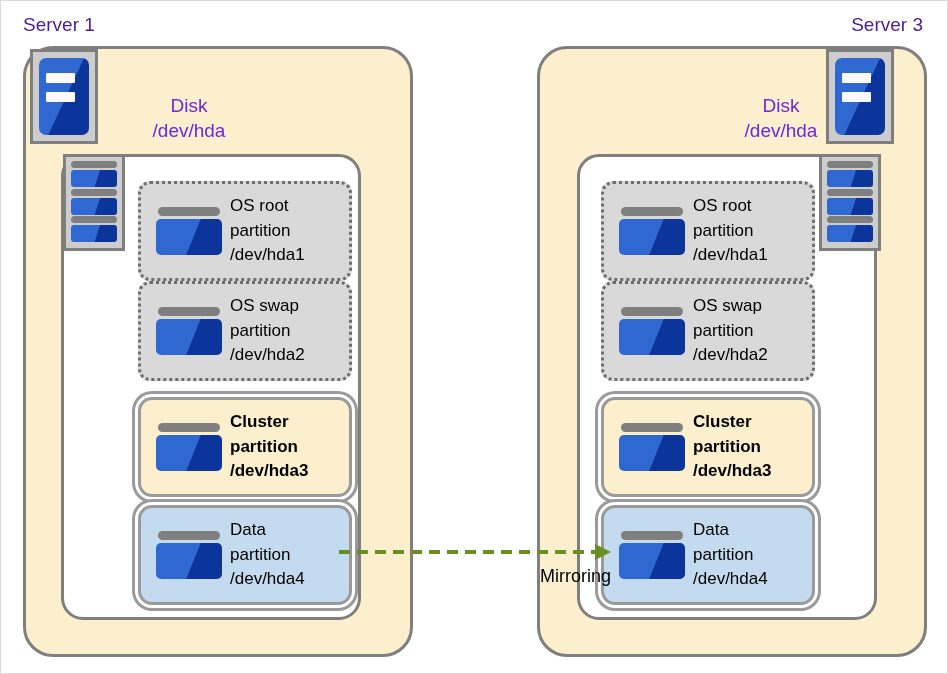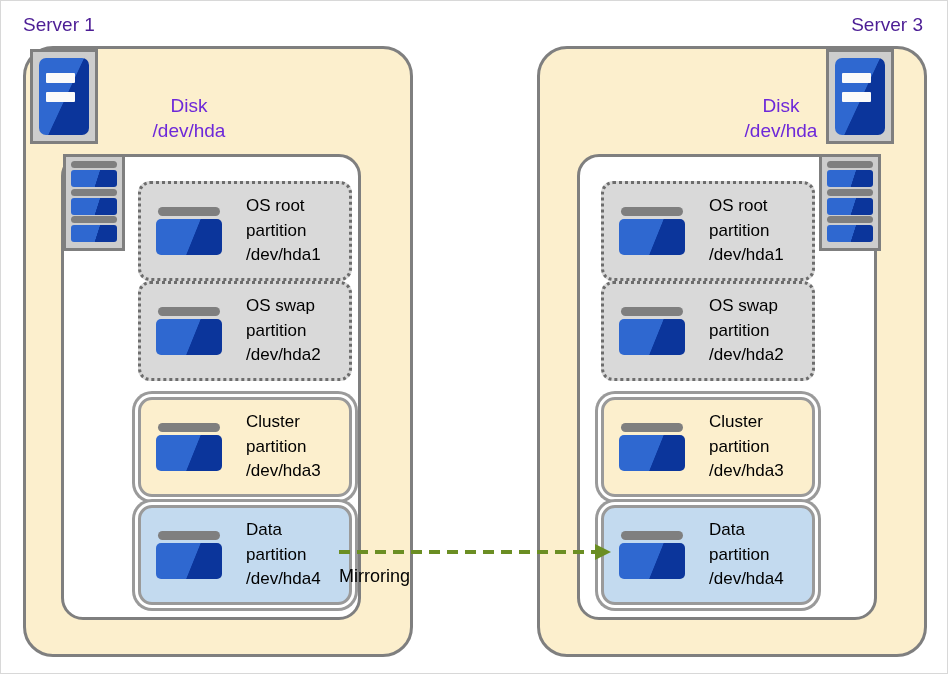--- a/index.html
+++ b/index.html
@@ -154,20 +154,21 @@
   .partition.os {
     background: #d9d9d9;
     border: 3px dotted #6d6d6d;
     border-radius: 12px;
   }
   .partition.cluster {
     background: #fcefcd;
     border: 3px solid #9a9a9a;
     border-radius: 14px;
     box-shadow: 0 0 0 3px #ffffff, 0 0 0 6px #9a9a9a;
+    font-weight: bold;
   }
   .partition.data {
     background: #c3daef;
     border: 3px solid #9a9a9a;
     border-radius: 14px;
     box-shadow: 0 0 0 3px #ffffff, 0 0 0 6px #9a9a9a;
   }
   .part-icon {
     position: relative;
     width: 66px;
@@ -183,21 +184,21 @@
     border-radius: 5px;
   }
   .part-icon .body {
     position: absolute;
     top: 12px; left: 0; right: 0; bottom: 0;
     border-radius: 5px;
     background:
       linear-gradient(112deg, #2f68d0 0%, #2f68d0 55%, #0b359b 56%, #0b359b 100%);
   }
   .part-text {
-    margin-left: 24px;
+    margin-left: 8px;
     font-size: 17px;
     line-height: 1.47;
     color: #000000;
     white-space: nowrap;
   }
 
   
   .row-1 { top: 180px; }
   .row-2 { top: 280px; }
   .row-3 { top: 396px; }
@@ -214,21 +215,21 @@
     top: 540px;
     width: 272px;
     height: 22px;
     pointer-events: none;
   }
   #mirror-label {
     position: absolute;
     left: 338px;
     top: 565px;
     width: 272px;
-    text-align: left;
+    text-align: right;
     font-size: 18px;
     color: #000000;
   }
 </style>
 </head>
 <body>
 
 <div id="canvas">
 
   <div class="server-label" id="server1-label">Server 1</div>

